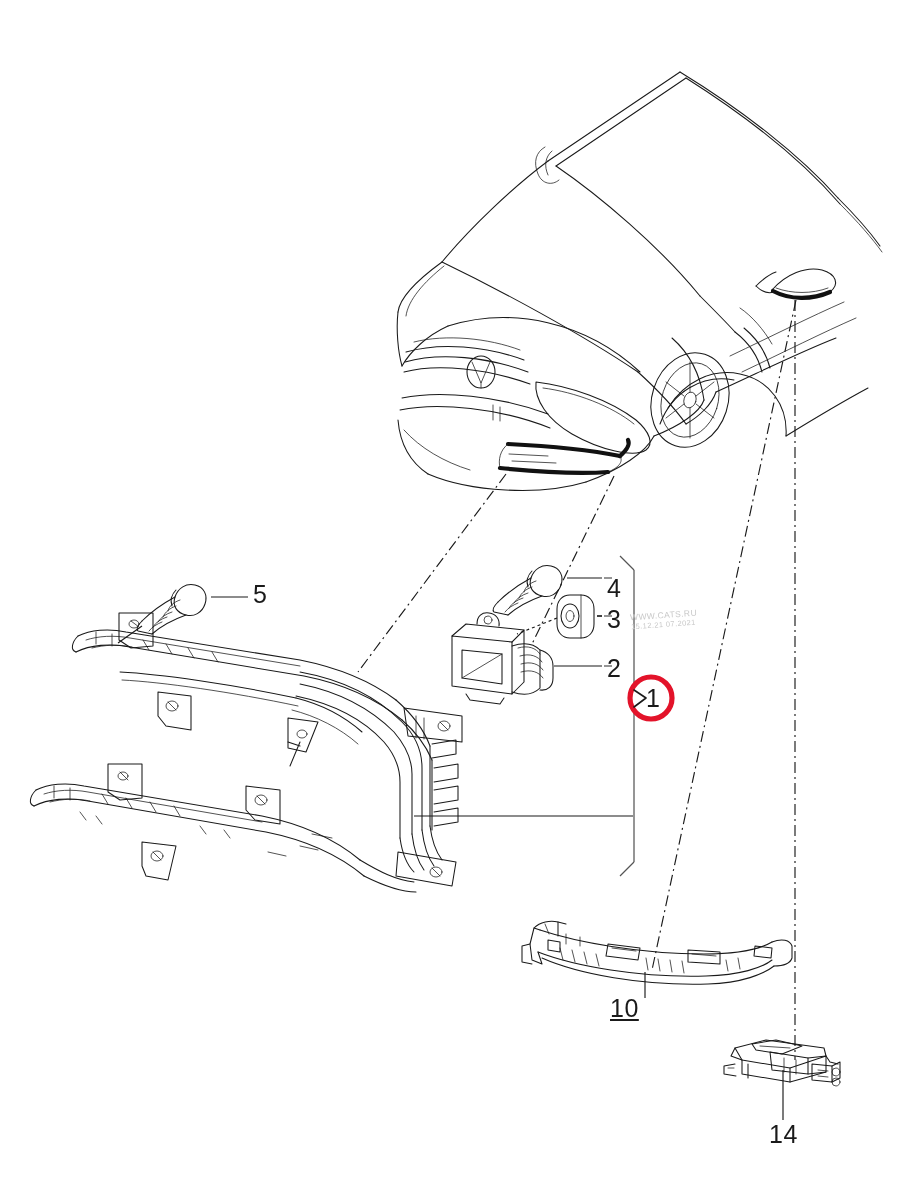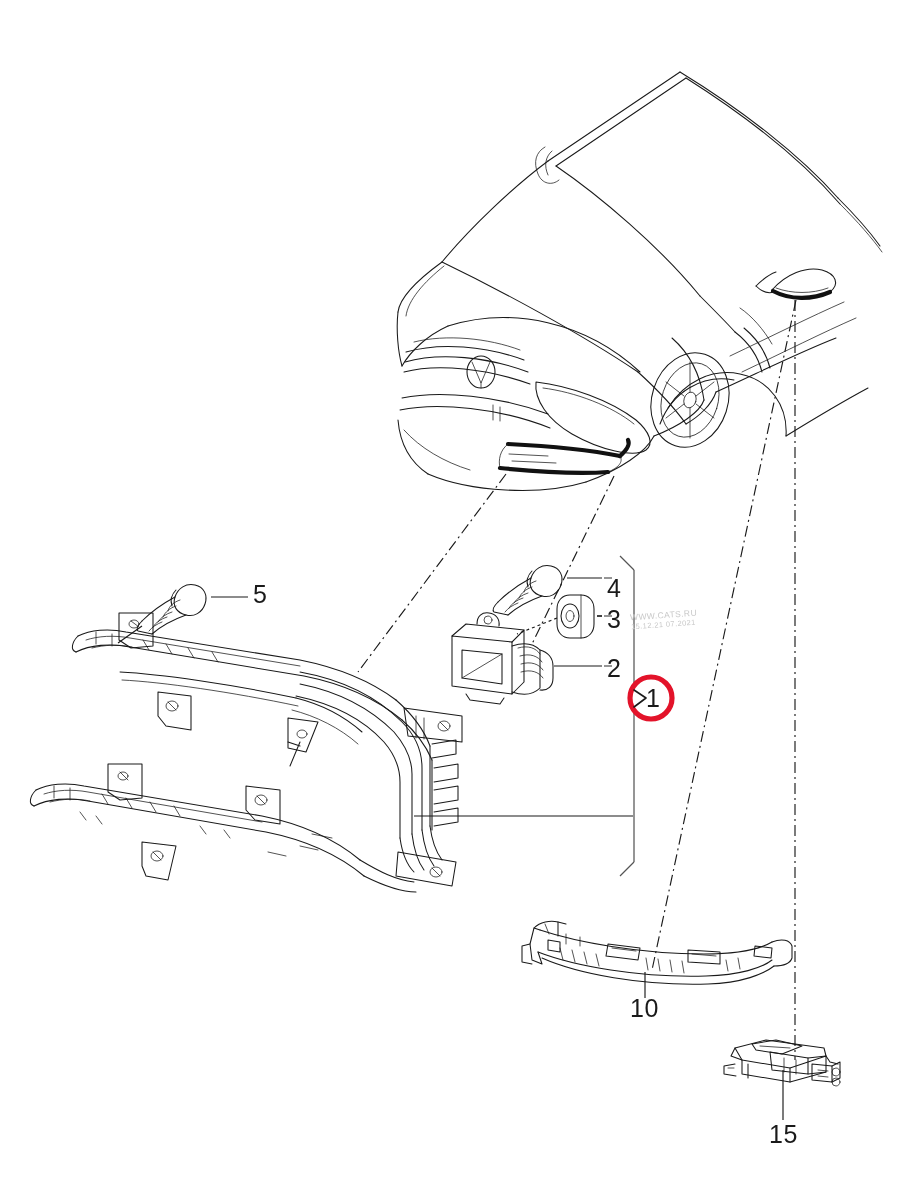--- a/index.html
+++ b/index.html
@@ -420,19 +420,19 @@
       <path class="arw" d="M 634 690 L 646 698 L 634 707"></path>
     </g>
 
   </svg>
 
   <div class="lbl" style="left:253px;top:582px;">5</div>
   <div class="lbl" style="left:607px;top:576px;">4</div>
   <div class="lbl" style="left:607px;top:607px;">3</div>
   <div class="lbl" style="left:607px;top:656px;">2</div>
   <div class="lbl" style="left:646px;top:686px;">1</div>
-  <div class="lbl" style="left:630px;top:996px;">10</div>
-  <div class="lbl" style="left:769px;top:1122px;">15</div>
+  <div class="lbl" style="left:610px;top:996px;text-decoration:underline;">10</div>
+  <div class="lbl" style="left:769px;top:1122px;">14</div>
 
   <div class="wm l1" style="left:630px;top:610px;">WWW.CATS.RU</div>
   <div class="wm l2" style="left:631px;top:620px;">15.12.21 07.2021</div>
 
 </div>
 
 </body></html>

